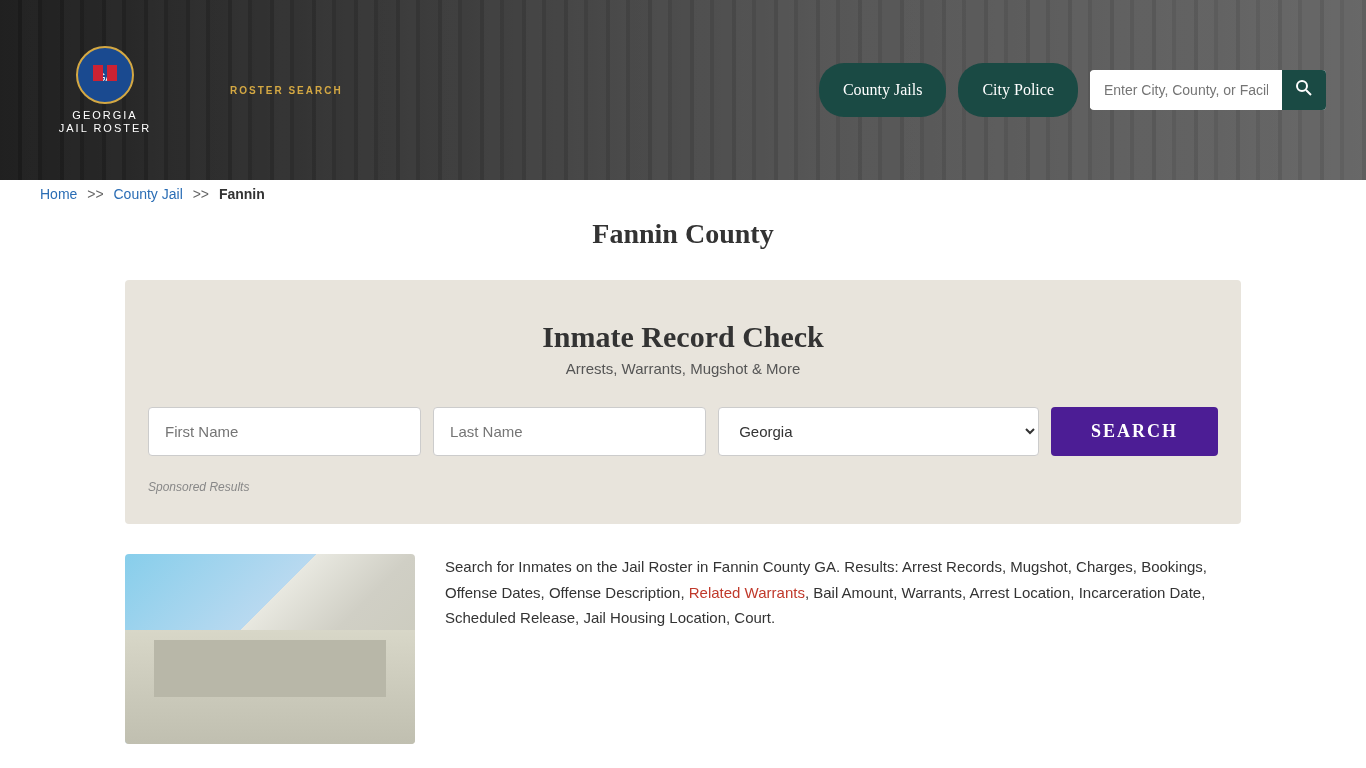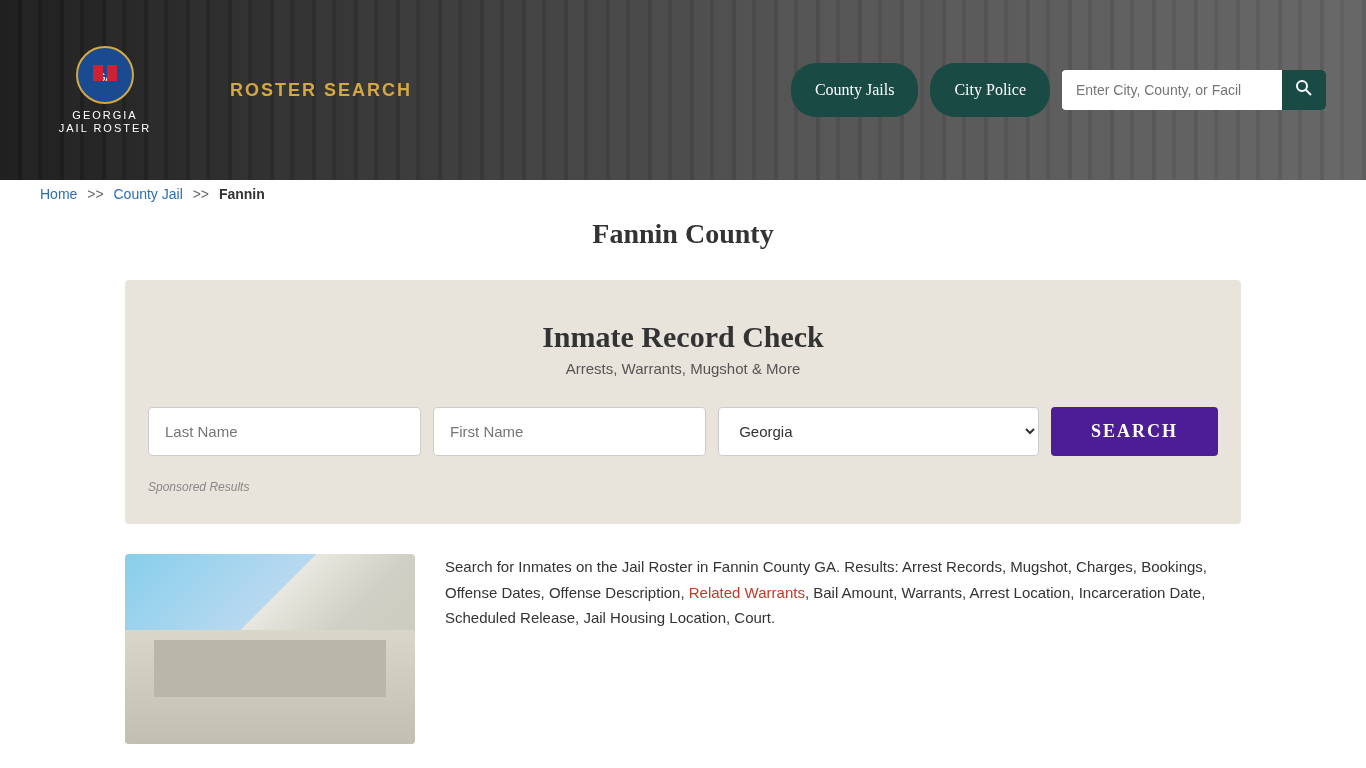--- a/index.html
+++ b/index.html
@@ -68,21 +68,21 @@
     }
     .logo-text span {
       display: block;
       font-size: 11px;
       font-weight: normal;
       letter-spacing: 2px;
     }
     .nav-link {
       color: #d4a843;
       font-family: Arial, sans-serif;
-      font-size: 18px;
+      font-size: 10px;
       font-weight: bold;
       letter-spacing: 2px;
       text-transform: uppercase;
       text-decoration: none;
       margin-left: 20px;
     }
     .header-right {
       display: flex;
       align-items: center;
       gap: 12px;
@@ -104,21 +104,21 @@
       align-items: center;
       background: #fff;
       border-radius: 4px;
       overflow: hidden;
     }
     .search-bar input {
       border: none;
       outline: none;
       padding: 10px 14px;
       font-size: 14px;
-      width: 220px;
+      width: 192px;
       font-family: Arial, sans-serif;
       color: #ef4444;
     }
     .search-bar button {
       background: #1a4a44;
       border: none;
       padding: 10px 14px;
       cursor: pointer;
       color: #fff;
       font-size: 16px;
@@ -304,22 +304,22 @@
   <strong class="current">Fannin</strong>
 </nav>
 
 <h1 class="page-title">Fannin County</h1>
 
 <section class="record-check-section">
   <h2 class="record-check-title">Inmate Record Check</h2>
   <p class="record-check-subtitle">Arrests, Warrants, Mugshot &amp; More</p>
 
   <div class="search-form">
+    <input type="text" placeholder="First Name" style="">
     <input type="text" placeholder="Last Name" style="">
-    <input type="text" placeholder="First Name" style="">
     <select>
       <option value="Georgia" selected="">Georgia</option>
       <option value="Alabama">Alabama</option>
       <option value="Alaska">Alaska</option>
       <option value="Arizona">Arizona</option>
       <option value="Arkansas">Arkansas</option>
       <option value="California">California</option>
       <option value="Colorado">Colorado</option>
       <option value="Florida">Florida</option>
       <option value="Illinois">Illinois</option>

